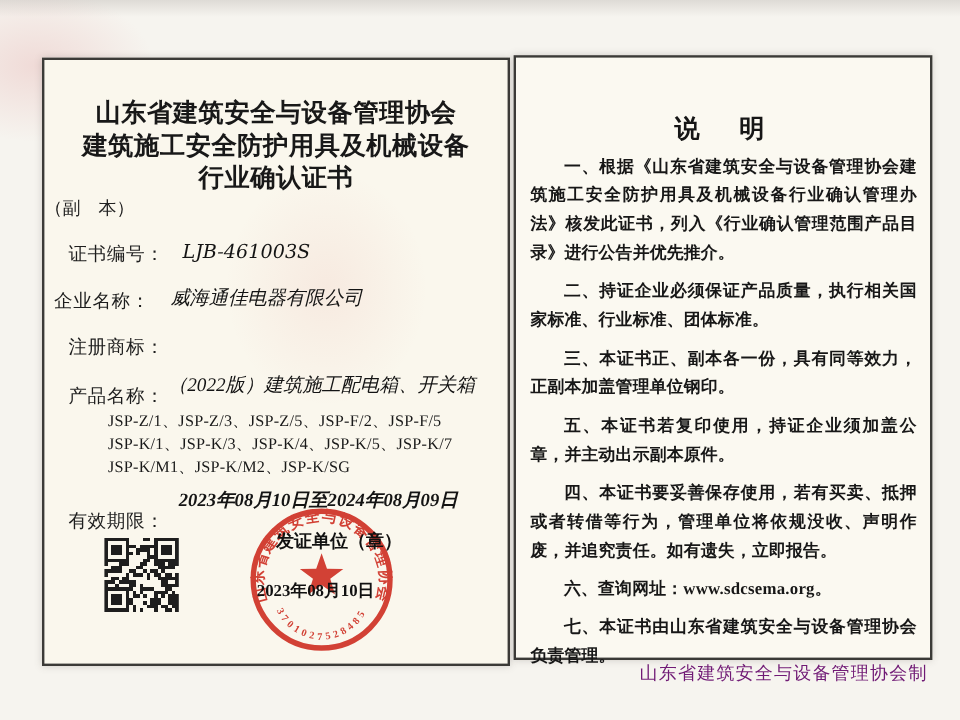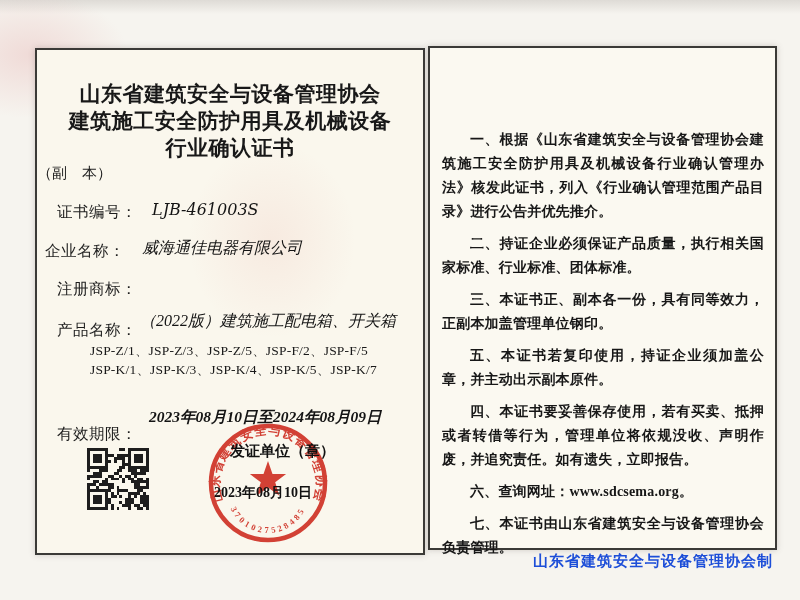--- a/index.html
+++ b/index.html
@@ -32,21 +32,21 @@
   #qr-svg rect{fill:#1e1e1e;shape-rendering:crispEdges;}
   .seal-wrap{left:169px;top:371px;width:124px;height:124px;}
   .seal-svg{width:124px;height:124px;opacity:.92;}
   .overlay-black{color:#111;font-weight:bold;white-space:nowrap;z-index:5;}
   .expl-title{left:0;width:100%;text-align:center;font-weight:bold;font-size:21px;
       letter-spacing:6px;color:#161616;}
   .expl-body{left:12px;right:11px;top:80px;font-size:14px;line-height:24px;
       text-align:justify;color:#171717;font-weight:bold;letter-spacing:.2px;}
   .expl-body p{margin:0 0 8px 0;text-indent:2em;}
   .footer-line{left:428px;top:552px;width:345px;text-align:right;font-size:15px;
-      font-weight:bold;color:#1d4ed8;letter-spacing:1px;}
+      font-weight:normal;color:#701a75;letter-spacing:1px;}
 </style>
 </head>
 <body>
 
 <div class="page" id="cert-page">
 
   <div class="abs ttl" style="top:30px">山东省建筑安全与设备管理协会</div>
   <div class="abs ttl" style="top:57px">建筑施工安全防护用具及机械设备</div>
   <div class="abs ttl" style="top:84px">行业确认证书</div>
   <div class="abs sub" style="top:114px">（副　本）</div>
@@ -59,20 +59,21 @@
 
   <div class="abs flabel" style="left:20px;top:229px">注册商标：</div>
   <div class="abs fvalue" style="left:105px;top:229px"></div>
 
   <div class="abs flabel" style="left:20px;top:270px">产品名称：</div>
   <div class="abs fvalue" style="left:103px;top:261px">（2022版）建筑施工配电箱、开关箱</div>
 
   <div class="abs models" style="left:53px;top:291px">
     <div>JSP-Z/1、JSP-Z/3、JSP-Z/5、JSP-F/2、JSP-F/5</div>
     <div>JSP-K/1、JSP-K/3、JSP-K/4、JSP-K/5、JSP-K/7</div>
+    <div>JSP-K/M1、JSP-K/M2、JSP-K/SG</div>
   </div>
 
   <div class="abs flabel" style="left:20px;top:374px">有效期限：</div>
   <div class="abs fvalue" style="left:112px;top:357px;font-weight:bold;font-size:15.5px">2023年08月10日至2024年08月09日</div>
 
   <div class="abs" style="left:50px;top:398px">
     <svg id="qr-svg" viewBox="0 0 21 21" xmlns="http://www.w3.org/2000/svg">
         <rect x="0" y="0" width="1" height="1"></rect>
         <rect x="1" y="0" width="1" height="1"></rect>
         <rect x="2" y="0" width="1" height="1"></rect>
@@ -334,20 +335,21 @@
       </text>
       <polygon fill="#cf3226" points="62,40 66.5,52.9 80.1,53.1 69.2,61.3 73.2,74.4 62,66.6 50.8,74.4 54.8,61.3 43.9,53.1 57.5,52.9"></polygon>
     </svg>
   </div>
 
   <div class="abs overlay-black" style="left:193px;top:392px;font-size:15px">发证单位（章）</div>
   <div class="abs overlay-black" style="left:177px;top:434px;font-size:14px">2023年08月10日</div>
 </div>
 
 <div class="page" id="expl-page">
+  <div class="abs expl-title" style="top:45px">说　明</div>
   <div class="abs expl-body">
     <p>一、根据《山东省建筑安全与设备管理协会建筑施工安全防护用具及机械设备行业确认管理办法》核发此证书，列入《行业确认管理范围产品目录》进行公告并优先推介。</p>
     <p>二、持证企业必须保证产品质量，执行相关国家标准、行业标准、团体标准。</p>
     <p>三、本证书正、副本各一份，具有同等效力，正副本加盖管理单位钢印。</p>
     <p>五、本证书若复印使用，持证企业须加盖公章，并主动出示副本原件。</p>
     <p>四、本证书要妥善保存使用，若有买卖、抵押或者转借等行为，管理单位将依规没收、声明作废，并追究责任。如有遗失，立即报告。</p>
     <p>六、查询网址：www.sdcsema.org。</p>
     <p>七、本证书由山东省建筑安全与设备管理协会负责管理。</p>
   </div>
 </div>

